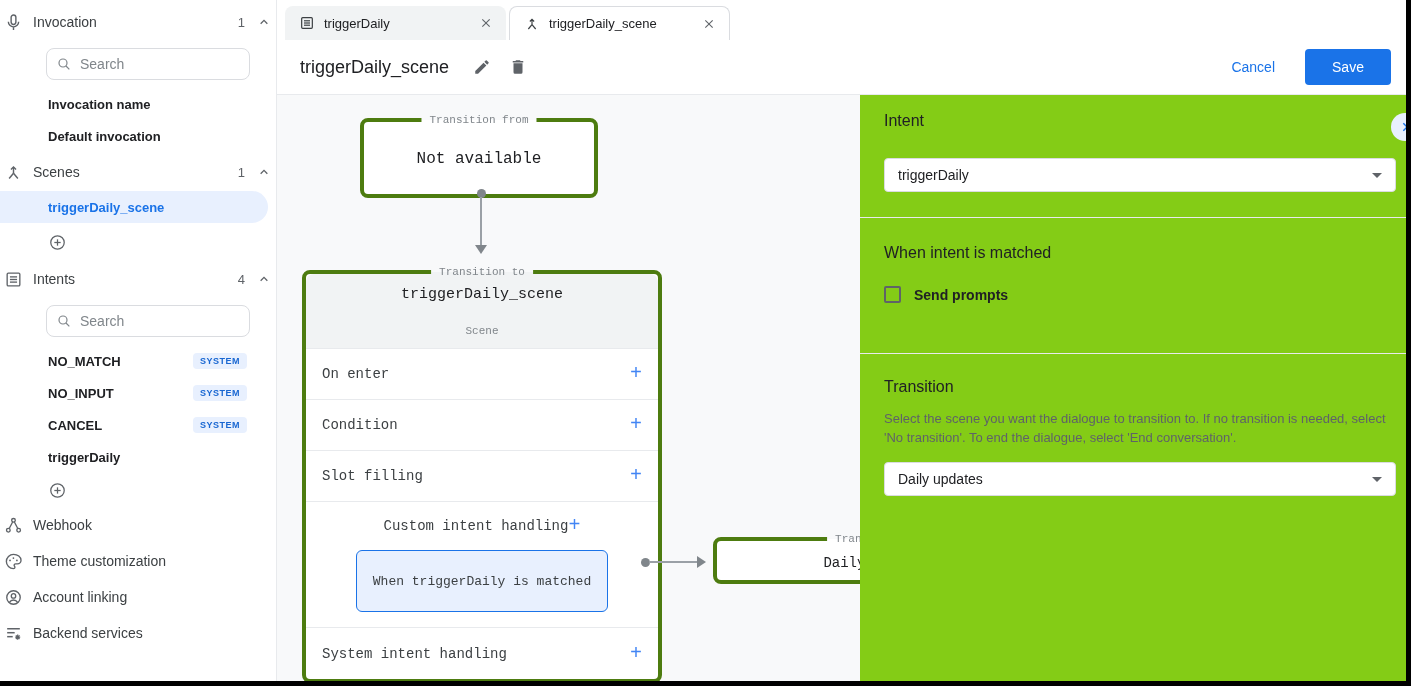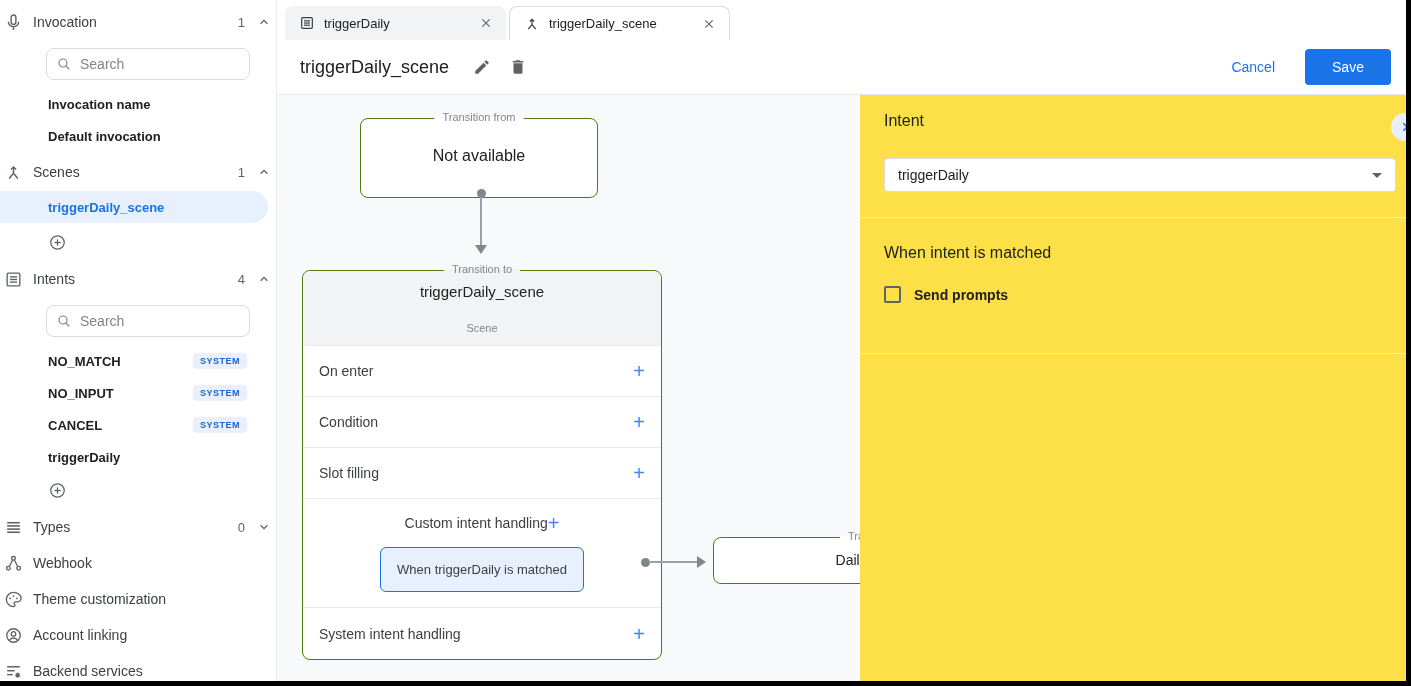--- a/index.html
+++ b/index.html
@@ -41,48 +41,48 @@
   .title { font-size:18px; font-weight:400; color:#202124; margin-right:24px; }
   .hicon { width:18px; height:18px; margin-right:18px; cursor:pointer; display:flex; }
   .hicon svg { width:18px; height:18px; }
   .cancel { margin-left:auto; margin-right:30px; background:none; border:none; color:#1a73e8; font-size:14px; font-weight:500; font-family:"Liberation Sans",sans-serif; cursor:pointer; }
   .save { width:86px; height:36px; background:#1a73e8; border:none; border-radius:4px; color:#fff; font-size:14px; font-weight:500; font-family:"Liberation Sans",sans-serif; cursor:pointer; margin-right:1px; }
 
   .content { flex:1; display:flex; min-height:0; }
 
   
   .canvas { width:583px; flex:none; position:relative; background:#f8f9fa; overflow:hidden; }
-  .card { position:absolute; background:#fff; border:1px solid #4d7c0f; border-radius:8px; }
+  .card { position:absolute; background:#fff; border:4px solid #4d7c0f; border-radius:8px;font-family:Liberation Mono, monospace; }
   .legend { position:absolute; top:-8px; left:50%; transform:translateX(-50%); font-size:11px; color:#80868b; padding:0 8px; white-space:nowrap; background:linear-gradient(#f8f9fa 50%, #ffffff 50%); }
   .from-card { left:83px; top:23px; width:238px; height:80px; }
   .from-content { text-align:center; padding-top:28px; font-size:16px; color:#202124; }
 
   .dot { position:absolute; width:9px; height:9px; border-radius:50%; background:#80868b; }
   .vline { position:absolute; width:2px; background:#9aa0a6; }
   .hline { position:absolute; height:2px; background:#9aa0a6; }
   .arr-down { position:absolute; width:0; height:0; border-left:6px solid transparent; border-right:6px solid transparent; border-top:9px solid #80868b; }
   .arr-right { position:absolute; width:0; height:0; border-top:6px solid transparent; border-bottom:6px solid transparent; border-left:9px solid #80868b; }
 
   .scene-card { left:25px; top:175px; width:360px; }
   .scene-head { background:#f1f3f4; border-radius:8px 8px 0 0; height:74px; display:flex; flex-direction:column; align-items:center; justify-content:center; }
   .scene-card .legend { background:linear-gradient(#f8f9fa 50%, #f1f3f4 50%); }
   .scene-title { font-size:15px; color:#202124; }
   .scene-sub { font-size:11px; color:#80868b; margin-top:22px; }
   .srow { height:51px; display:flex; align-items:center; justify-content:space-between; padding:0 16px; border-top:1px solid #e8eaed; font-size:14px; color:#3c4043; }
   .srow:last-child { height:52px; border-radius:0 0 8px 8px; }
   .srow.custom { height:auto; flex-direction:column; align-items:center; padding:0 16px 15px; }
   .srow-top { height:48px; display:flex; align-items:center; justify-content:space-between; }
   .plusbtn { color:#4285f4; font-size:20px; font-weight:400; line-height:20px; cursor:pointer; }
-  .handler { height:45px; border:1px solid #1a73e8; background:#e8f0fe; border-radius:6px; display:flex; align-items:center; padding:0 16px; font-size:13px; color:#3c4043; cursor:pointer; }
+  .handler { height:62px; border:1px solid #1a73e8; background:#e8f0fe; border-radius:6px; display:flex; align-items:center; padding:0 16px; font-size:13px; color:#3c4043; cursor:pointer; }
 
   .daily-card { left:436px; top:442px; width:330px; height:47px; }
   .daily-title { text-align:center; line-height:45px; font-size:14px; color:#202124; }
 
   
-  .panel { flex:1; background:#fde047; position:relative; min-width:0; }
+  .panel { flex:1; background:#84cc16; position:relative; min-width:0; }
   .collapse-btn { position:absolute; top:18px; right:-13px; width:28px; height:28px; border-radius:50%; background:#e8f0fe; border:none; display:flex; align-items:center; justify-content:center; cursor:pointer; padding:0; }
   .collapse-btn svg { width:16px; height:16px; }
   .psec { padding:0 10px 0 24px; border-bottom:1px solid #e8eaed; }
   .psec.last { border-bottom:none; }
   .pheading { font-size:16px; font-weight:400; color:#202124; }
   .dropdown { height:34px; border:1px solid #dadce0; border-radius:4px; display:flex; align-items:center; justify-content:space-between; padding:0 13px; font-size:14px; color:#202124; cursor:pointer; background:#fff; }
   .caret { width:0; height:0; border-left:5px solid transparent; border-right:5px solid transparent; border-top:5px solid #5f6368; }
   .sec1 { padding-top:17px; padding-bottom:25px; }
   .sec1 .pheading { margin-bottom:28px; }
   .sec2 { padding-top:26px; padding-bottom:50px; }
@@ -200,37 +200,20 @@
     </div>
 
     <div class="plusrow">
       <svg viewBox="0 0 24 24" fill="none" stroke="#5f6368" stroke-width="1.6">
           <circle cx="12" cy="12" r="8.5"></circle>
           <line x1="12" y1="8" x2="12" y2="16"></line>
           <line x1="8" y1="12" x2="16" y2="12"></line>
         </svg>
     </div>
 
-    <div class="sec leaf" style="margin-top:2px;">
-      <span class="sicon">
-        <svg viewBox="0 0 24 24" fill="none" stroke="#5f6368" stroke-width="2">
-            <line x1="4" y1="6" x2="20" y2="6"></line>
-            <line x1="4" y1="10" x2="20" y2="10"></line>
-            <line x1="4" y1="14" x2="20" y2="14"></line>
-            <line x1="4" y1="18" x2="20" y2="18"></line>
-          </svg>
-      </span>
-      <span class="slabel">Types</span>
-      <span class="count">0</span>
-      <span class="chev">
-          <svg viewBox="0 0 24 24" fill="none" stroke="#5f6368" stroke-width="2">
-            <path d="M7 9.5l5 5 5-5"></path>
-          </svg>
-        </span>
-    </div>
 
     <div class="sec leaf">
       <span class="sicon">
         <svg viewBox="0 0 24 24" fill="none" stroke="#5f6368" stroke-width="1.7">
             <circle cx="12" cy="5.5" r="2.3"></circle>
             <circle cx="5.5" cy="18" r="2.3"></circle>
             <circle cx="18.5" cy="18" r="2.3"></circle>
             <path d="M10.9 7.5L6.6 15.8"></path>
             <path d="M13.1 7.5l4.3 8.3"></path>
           </svg>
@@ -408,17 +391,25 @@
         </div>
 
         <div class="psec sec2">
           <div class="pheading">When intent is matched</div>
           <div class="cbrow">
             <span class="cbox"></span>
             <span class="cblabel">Send prompts</span>
           </div>
         </div>
 
+        <div class="psec sec3 last">
+          <div class="pheading">Transition</div>
+          <div class="pdesc">Select the scene you want the dialogue to transition to. If no transition is needed, select 'No transition'. To end the dialogue, select 'End conversation'.</div>
+          <div class="dropdown">
+            <span>Daily updates</span>
+            <span class="caret"></span>
+          </div>
+        </div>
 
       </div>
     </div>
   </main>
 </div>
 
 </body></html>

